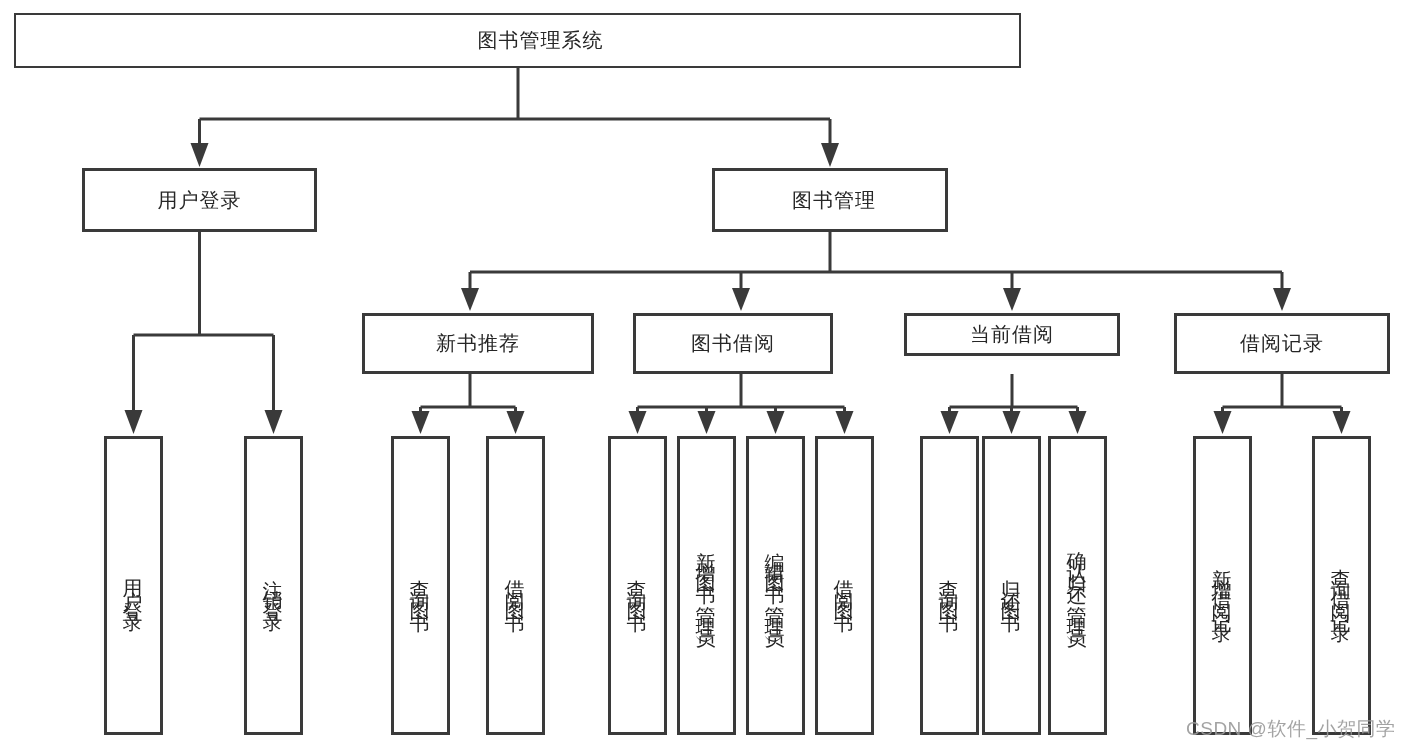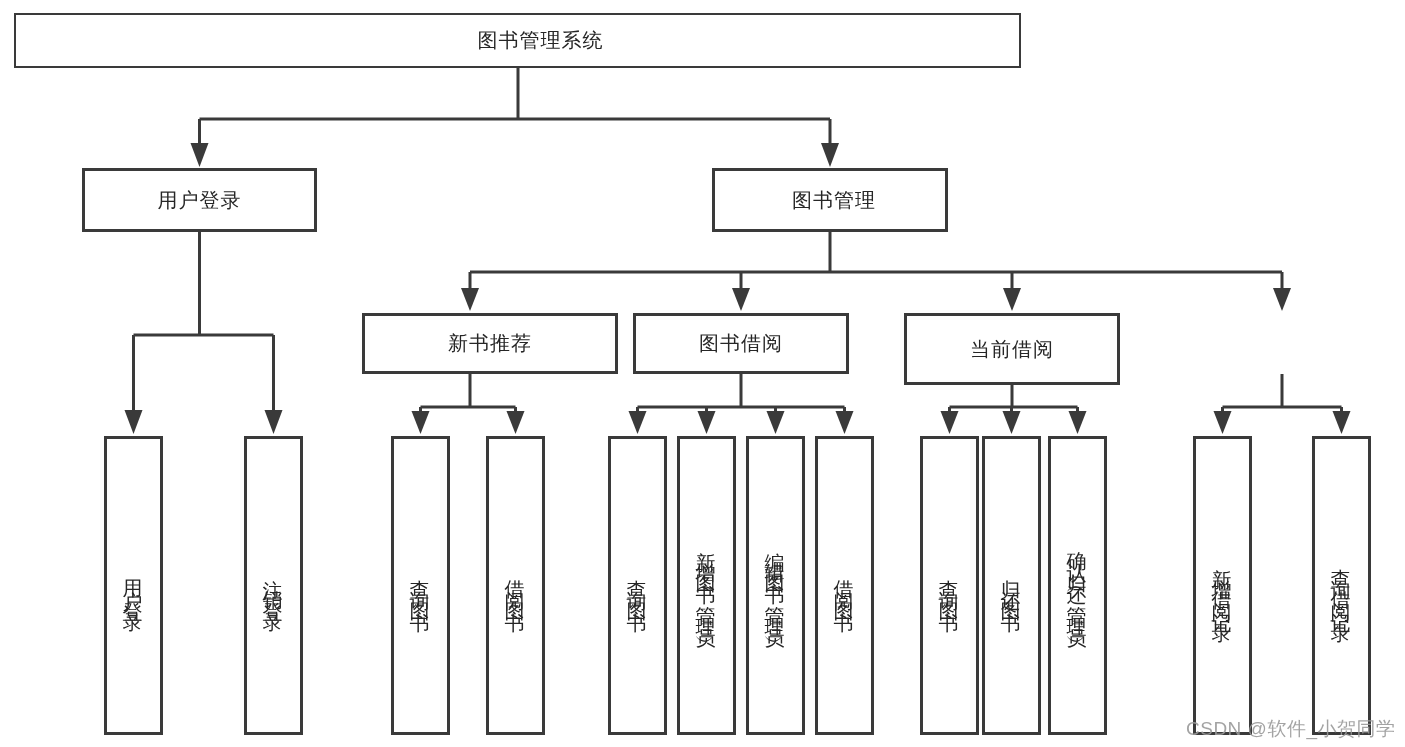--- a/index.html
+++ b/index.html
@@ -106,28 +106,31 @@
     <span>图书管理系统</span>
   </div>
 
   <div class="box" style="left:82px;top:168px;width:235px;height:64px;">
     <span>用户登录</span>
   </div>
   <div class="box" style="left:712px;top:168px;width:236px;height:64px;padding-left:8px;">
     <span>图书管理</span>
   </div>
 
-  <div class="box" style="left:362px;top:313px;width:256px;height:61px;">
+  <div class="box" style="left:362px;top:313px;width:232px;height:61px;">
     <span>新书推荐</span>
   </div>
-  <div class="box" style="left:633px;top:313px;width:216px;height:61px;">
+  <div class="box" style="left:633px;top:313px;width:200px;height:61px;">
     <span>图书借阅</span>
   </div>
-  <div class="box" style="left:904px;top:313px;width:216px;height:72px;">
+  <div class="box" style="left:904px;top:313px;width:216px;height:43px;">
     <span>当前借阅</span>
+  </div>
+  <div class="box" style="left:1174px;top:313px;width:216px;height:61px;">
+    <span>借阅记录</span>
   </div>
 
   <div class="box vbox" style="left:104px;top:436px;width:59px;height:299px;">
     <span>用户登录</span>
   </div>
   <div class="box vbox" style="left:244px;top:436px;width:59px;height:299px;">
     <span>注销登录</span>
   </div>
 
   <div class="box vbox" style="left:391px;top:436px;width:59px;height:299px;">

